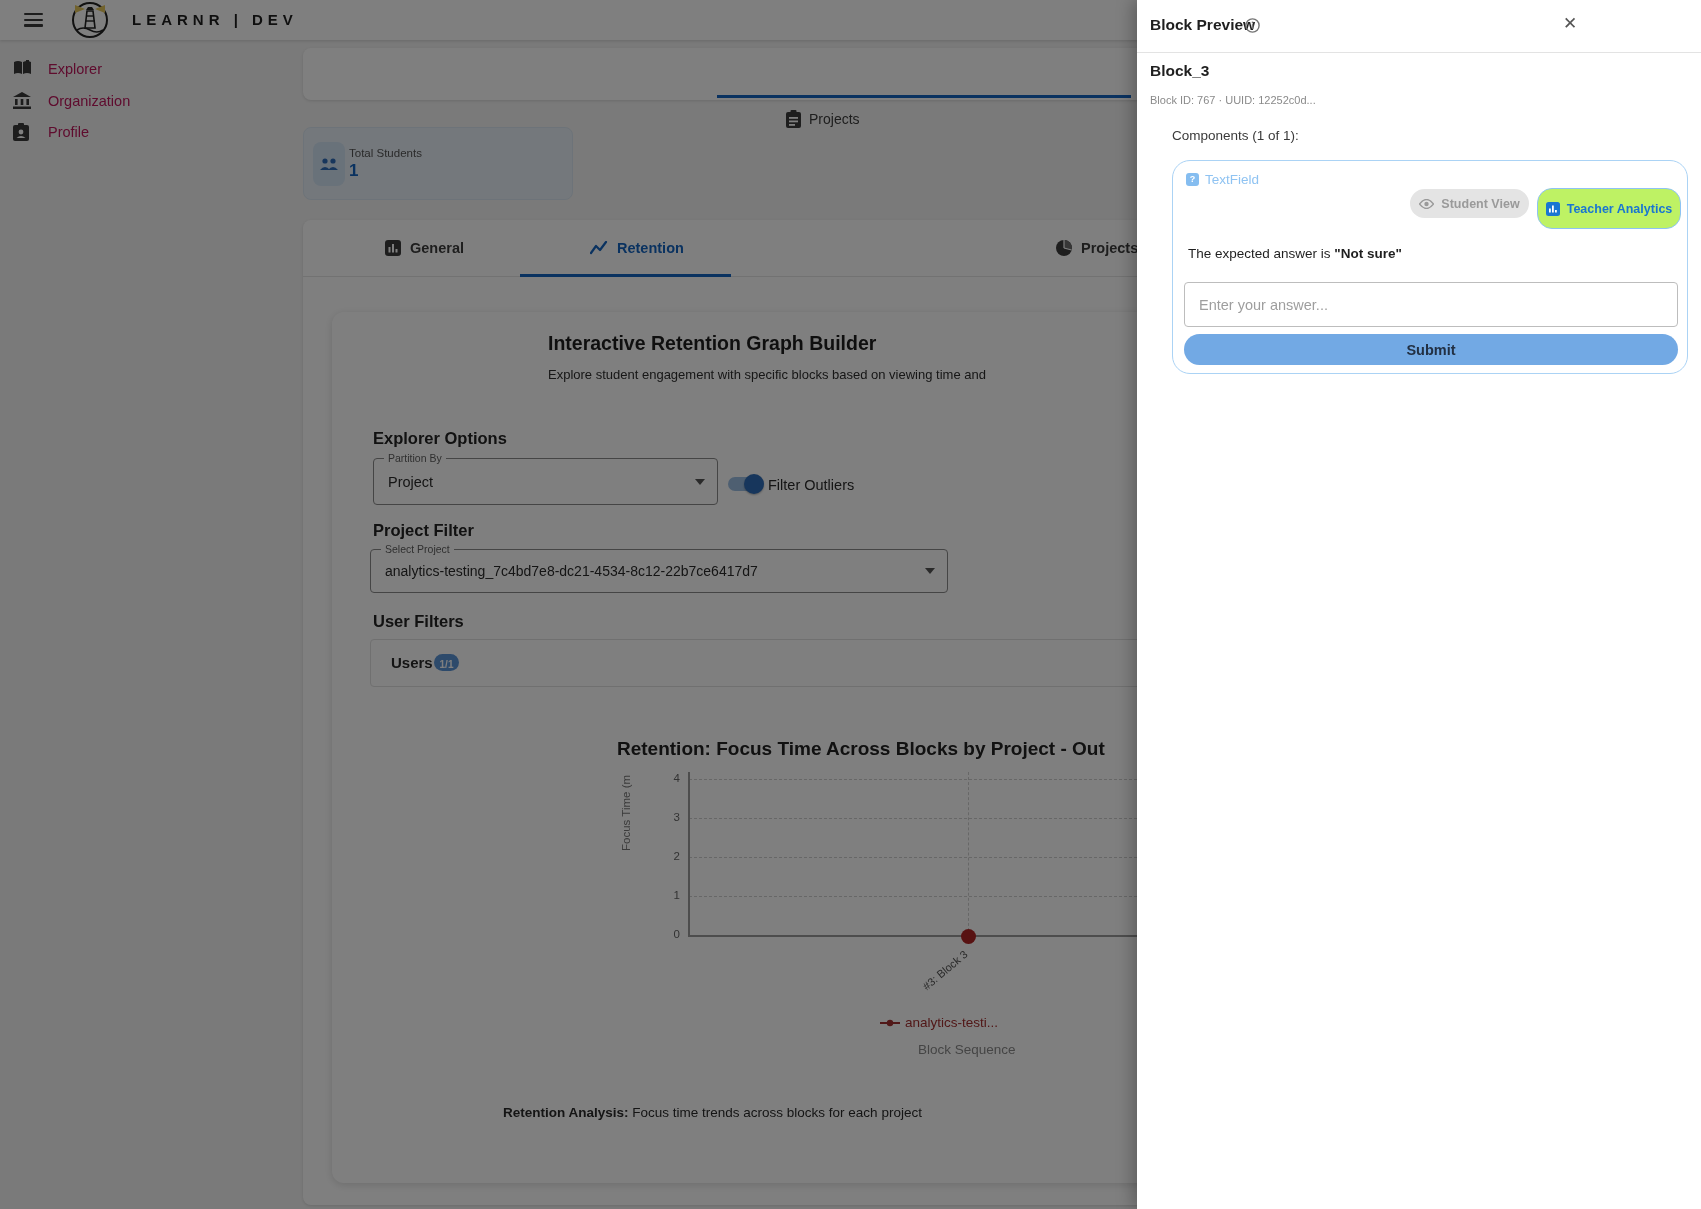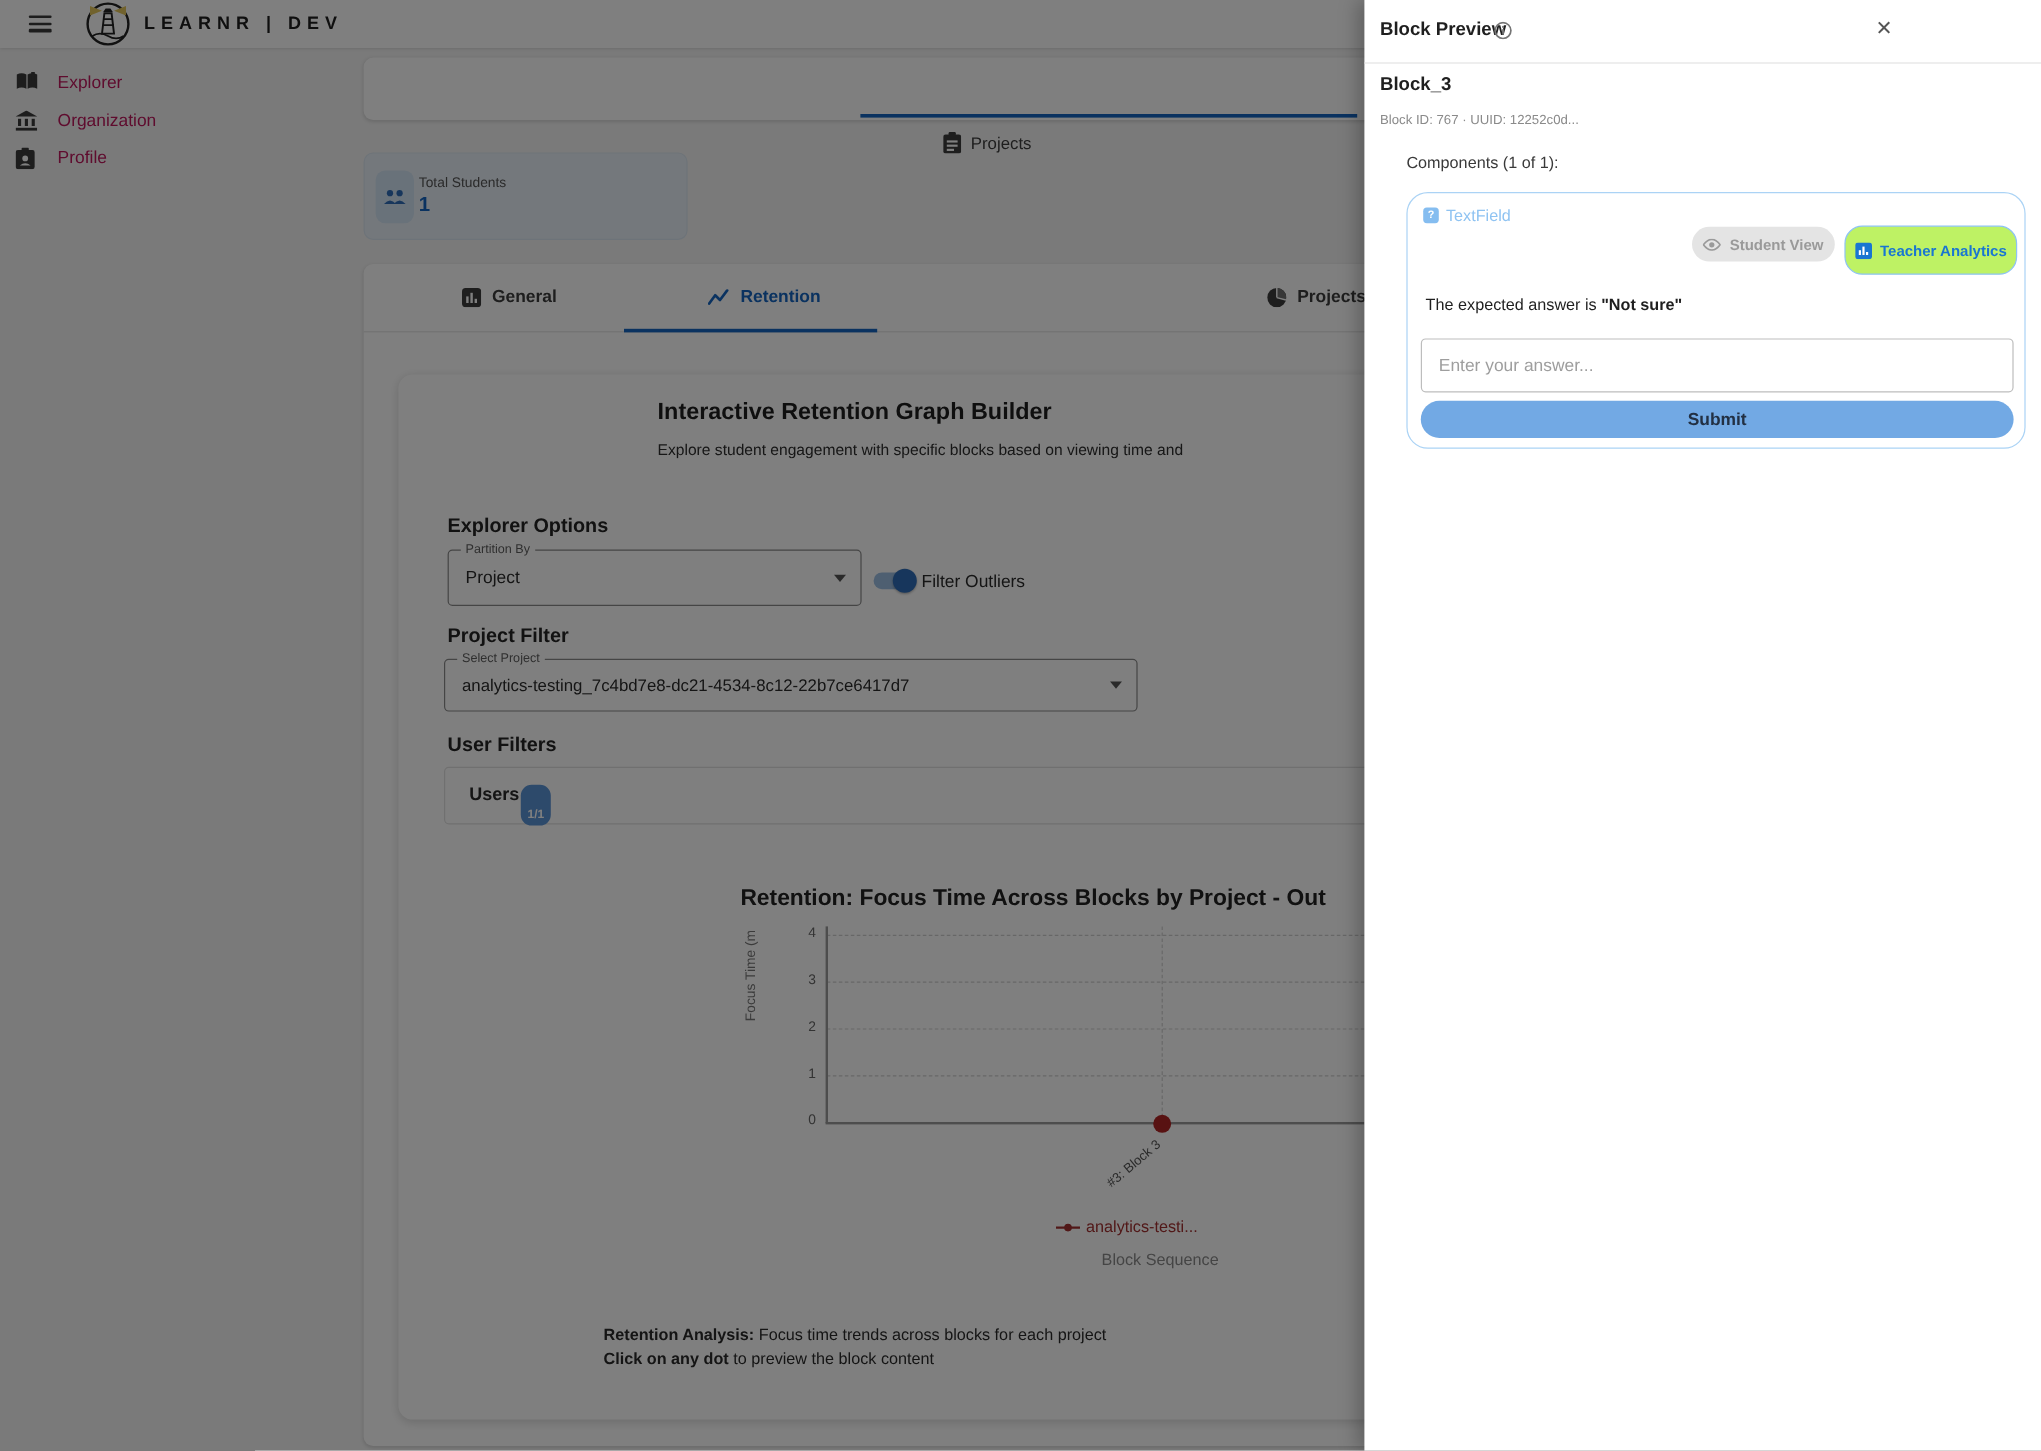--- a/index.html
+++ b/index.html
@@ -6,21 +6,21 @@
   html,body { width:1701px; height:1209px; overflow:hidden; background:#f4f4f4;
               font-family:"Liberation Sans", sans-serif; }
   #app { position:relative; width:1701px; height:1209px; background:#f4f4f4; }
 
   
   #header { position:absolute; left:0; top:0; width:1701px; height:40px; background:#ffffff;
             box-shadow:0 1px 3px rgba(0,0,0,.15); z-index:2; }
   #hamburger { position:absolute; left:24px; top:13px; width:19px; height:14px; cursor:pointer; }
   #hamburger span { display:block; height:2.4px; background:#3a3a3a; margin-bottom:3.2px; border-radius:1px; }
   #logo { position:absolute; left:71px; top:1px; }
-  #app-title { position:absolute; left:120px; top:11px; font-size:15px; font-weight:700;
+  #app-title { position:absolute; left:132px; top:11px; font-size:15px; font-weight:700;
                letter-spacing:5px; color:#1f1f1f; }
 
   
   .side-item { position:absolute; left:0; width:188px; height:30px; cursor:pointer; }
   .side-item .lbl { position:absolute; left:48px; top:7px; font-size:14.5px; color:#be185d; }
   .side-item svg { position:absolute; left:13px; top:6px; }
 
   
   .card { position:absolute; background:#fff; border-radius:8px; box-shadow:0 1px 3px rgba(0,0,0,.12); }
   #toptabs-card { left:303px; top:48px; width:1387px; height:52px; }
@@ -56,21 +56,21 @@
 
   #toggle { position:absolute; left:728px; top:477px; width:33px; height:14px; background:#9dbfe3; border-radius:7px; cursor:pointer; }
   #toggle .thumb { position:absolute; right:-3px; top:-3px; width:20px; height:20px; border-radius:50%;
                    background:#2e6db8; box-shadow:0 1px 2px rgba(0,0,0,.3); }
   #toggle-label { position:absolute; left:768px; top:477px; font-size:14.5px; color:#2b2b2b; }
 
   #users-row { position:absolute; left:370px; top:639px; width:778px; height:48px; border:1px solid #e0e0e0;
                border-radius:4px; background:#fff; cursor:pointer; }
   #users-label { position:absolute; left:20px; top:14px; font-size:15px; font-weight:700; color:#2b2b2b; }
   #users-badge { position:absolute; left:63px; top:14px; min-width:25px; height:17px; background:#5b94d6;
-                 border-radius:9px; color:#fff; font-size:10px; font-weight:600; text-align:center; line-height:17px; padding:17px 4px; }
+                 border-radius:9px; color:#fff; font-size:10px; font-weight:600; text-align:center; line-height:17px; padding:2px 4px; }
 
   
   #chart-title { position:absolute; left:617px; top:738px; font-size:19px; font-weight:700; color:#222;
                  white-space:nowrap; }
   #ylabel { position:absolute; left:620px; top:758px; height:110px; width:16px; font-size:11.5px; color:#777;
             writing-mode:vertical-rl; transform:rotate(180deg); text-align:center; white-space:nowrap; }
   .ytick { position:absolute; width:20px; text-align:right; font-size:11.5px; color:#666; }
   .gridline { position:absolute; left:689px; width:448px; border-top:1.5px dashed #cfcfcf; }
   #yaxis { position:absolute; left:688px; top:772px; width:1.5px; height:164px; background:#9a9a9a; }
   #xaxis { position:absolute; left:688px; top:935px; width:449px; height:1.5px; background:#9a9a9a; }
@@ -281,21 +281,20 @@
     <svg width="20" height="8" viewBox="0 0 20 8">
       <line x1="0" y1="4" x2="20" y2="4" stroke="#a33030" stroke-width="2"></line>
       <circle cx="10" cy="4" r="3.2" fill="#a33030"></circle>
     </svg>
     <span class="lbl">analytics-testi...</span>
   </div>
   <div id="xlabel">Block Sequence</div>
 
   <div id="notes">
     <div><b>Retention Analysis:</b><span> Focus time trends across blocks for each project</span></div>
-    <div><b>Click on any dot</b><span> to preview the block content</span></div>
   </div>
 
   <div id="overlay"></div>
 
   <div id="panel">
     <div id="panel-title">Block Preview</div>
     <span id="panel-info">
       <svg width="15" height="15" viewBox="0 0 15 15">
         <circle cx="7.5" cy="7.5" r="6.6" fill="none" stroke="#757575" stroke-width="1.4"></circle>
         <rect x="6.8" y="6.3" width="1.5" height="4.6" fill="#757575"></rect>

